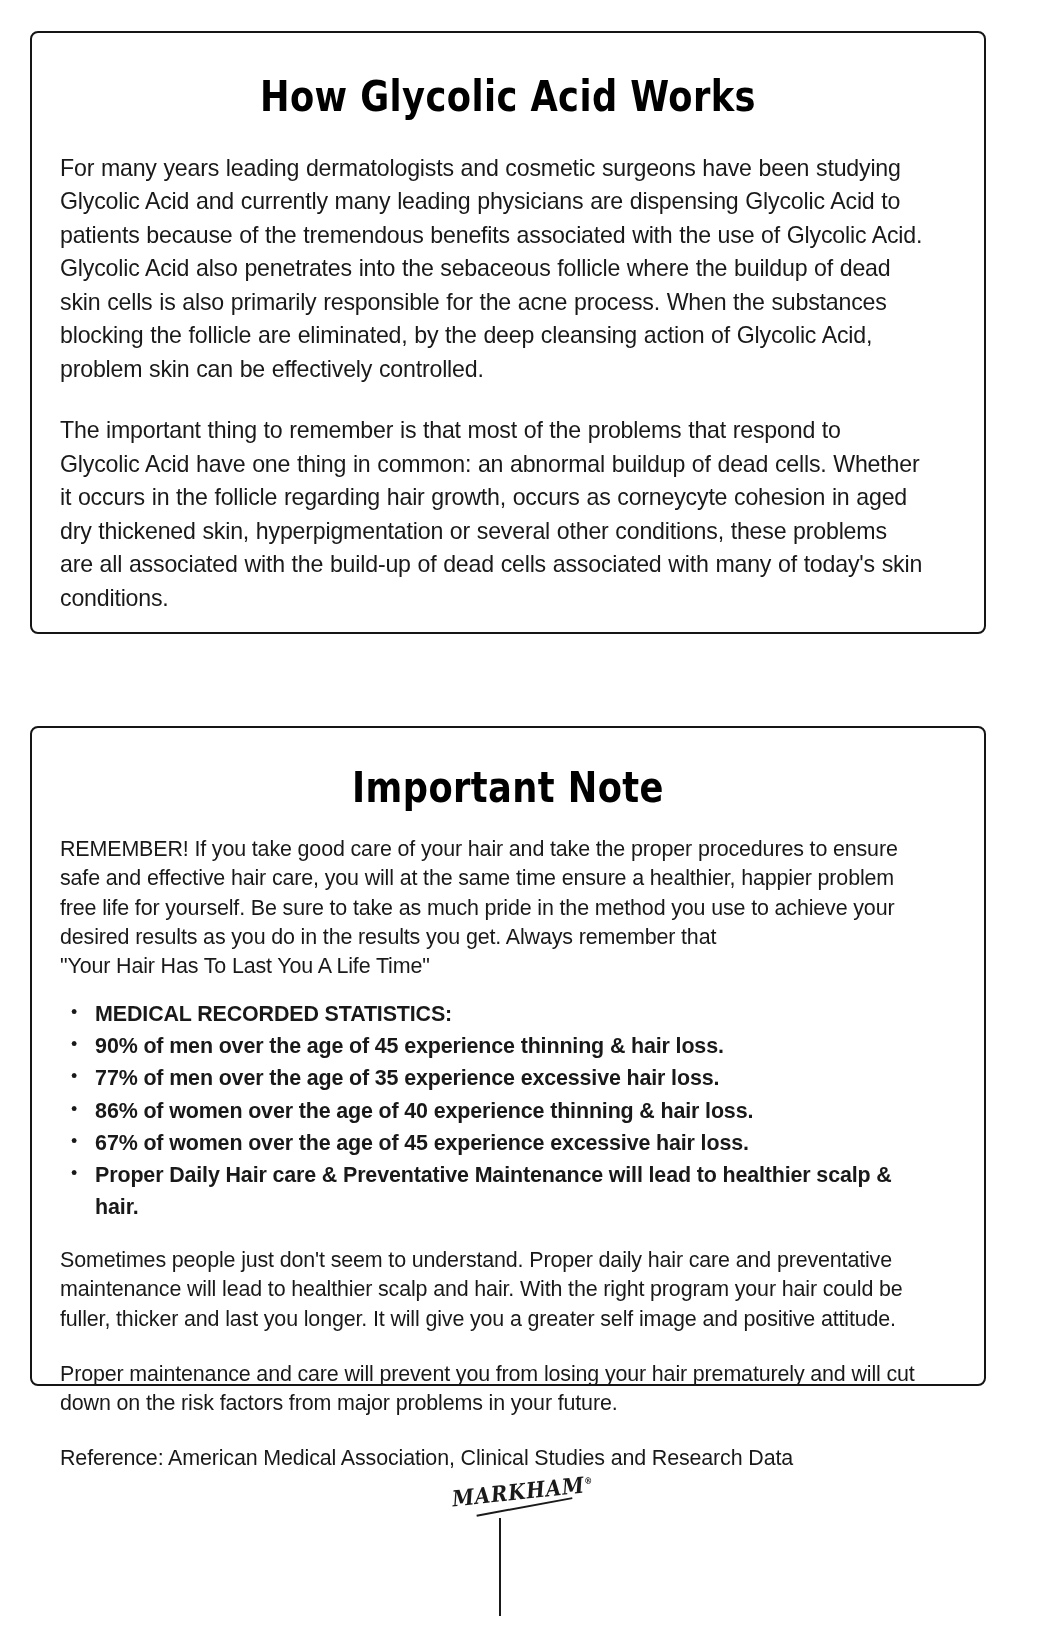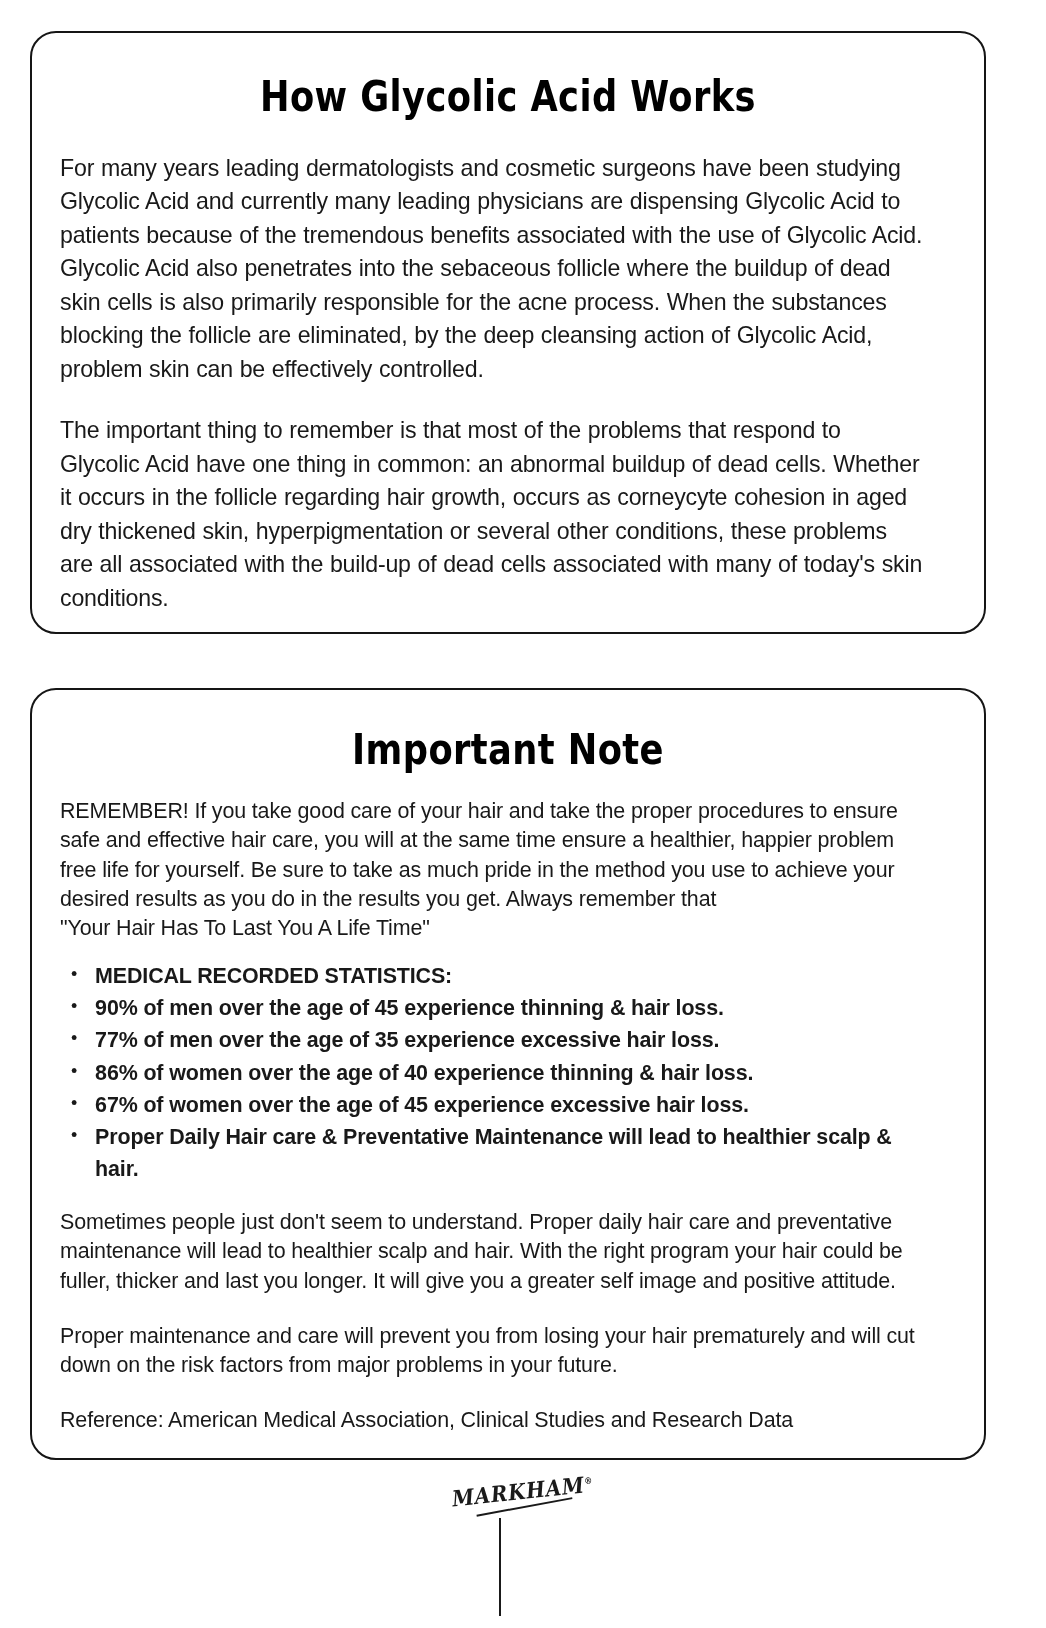--- a/index.html
+++ b/index.html
@@ -21,31 +21,31 @@
     inset: 0;
     padding: 0;
   }
 
   
   .card {
     position: absolute;
     left: 30px;
     width: 956px;
     border: 2px solid #151515;
-    border-radius: 26px;
+    border-radius: 8px;
     box-sizing: border-box;
     background: #ffffff;
   }
   #card-glycolic {
     top: 31px;
     height: 603px;
   }
   #card-note {
-    top: 688px;
-    height: 772px;
+    top: 726px;
+    height: 660px;
   }
 
   .card-inner {
     padding: 0 28px;
   }
 
   
   .card-title {
     text-align: center;
     font-weight: bold;

